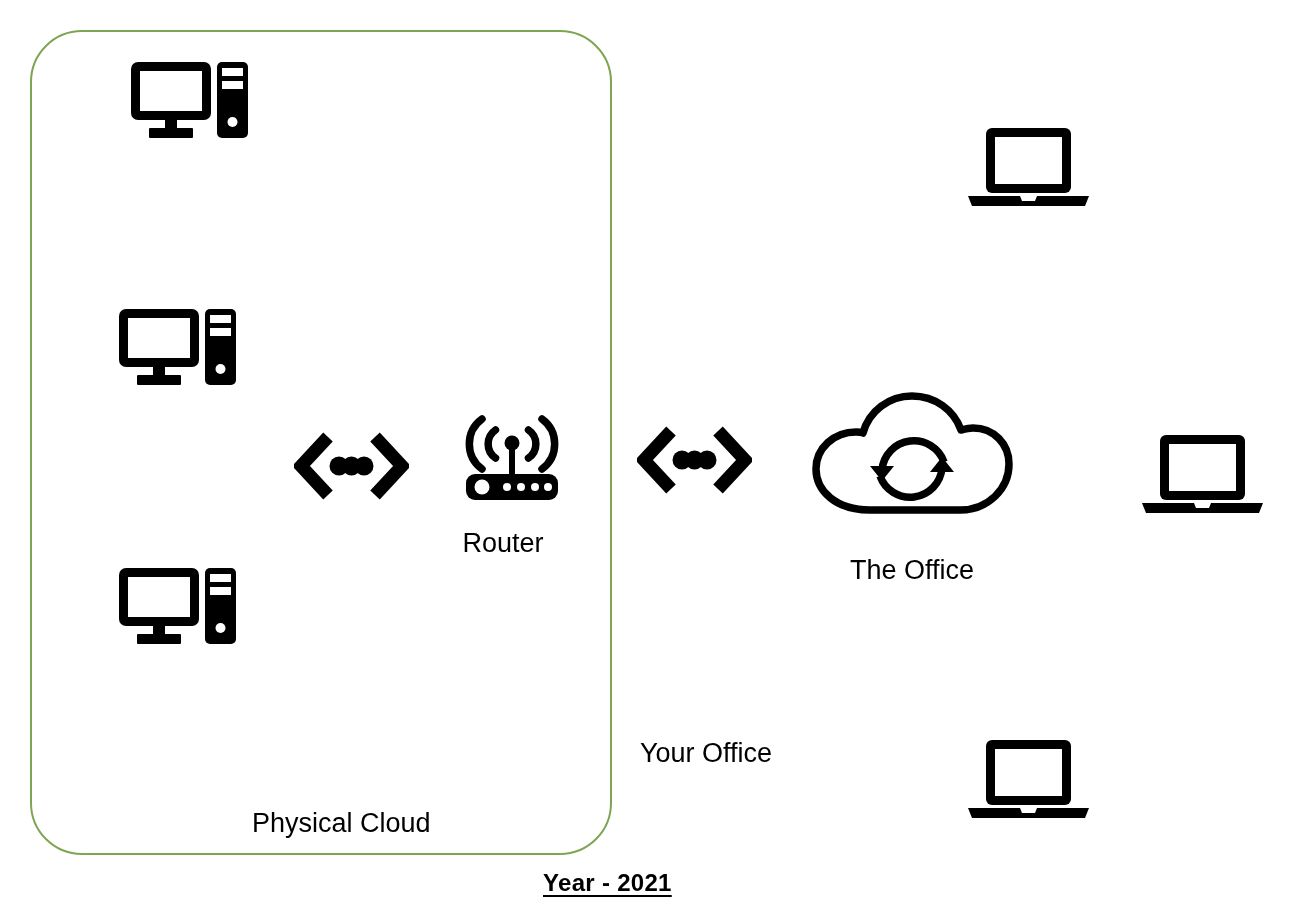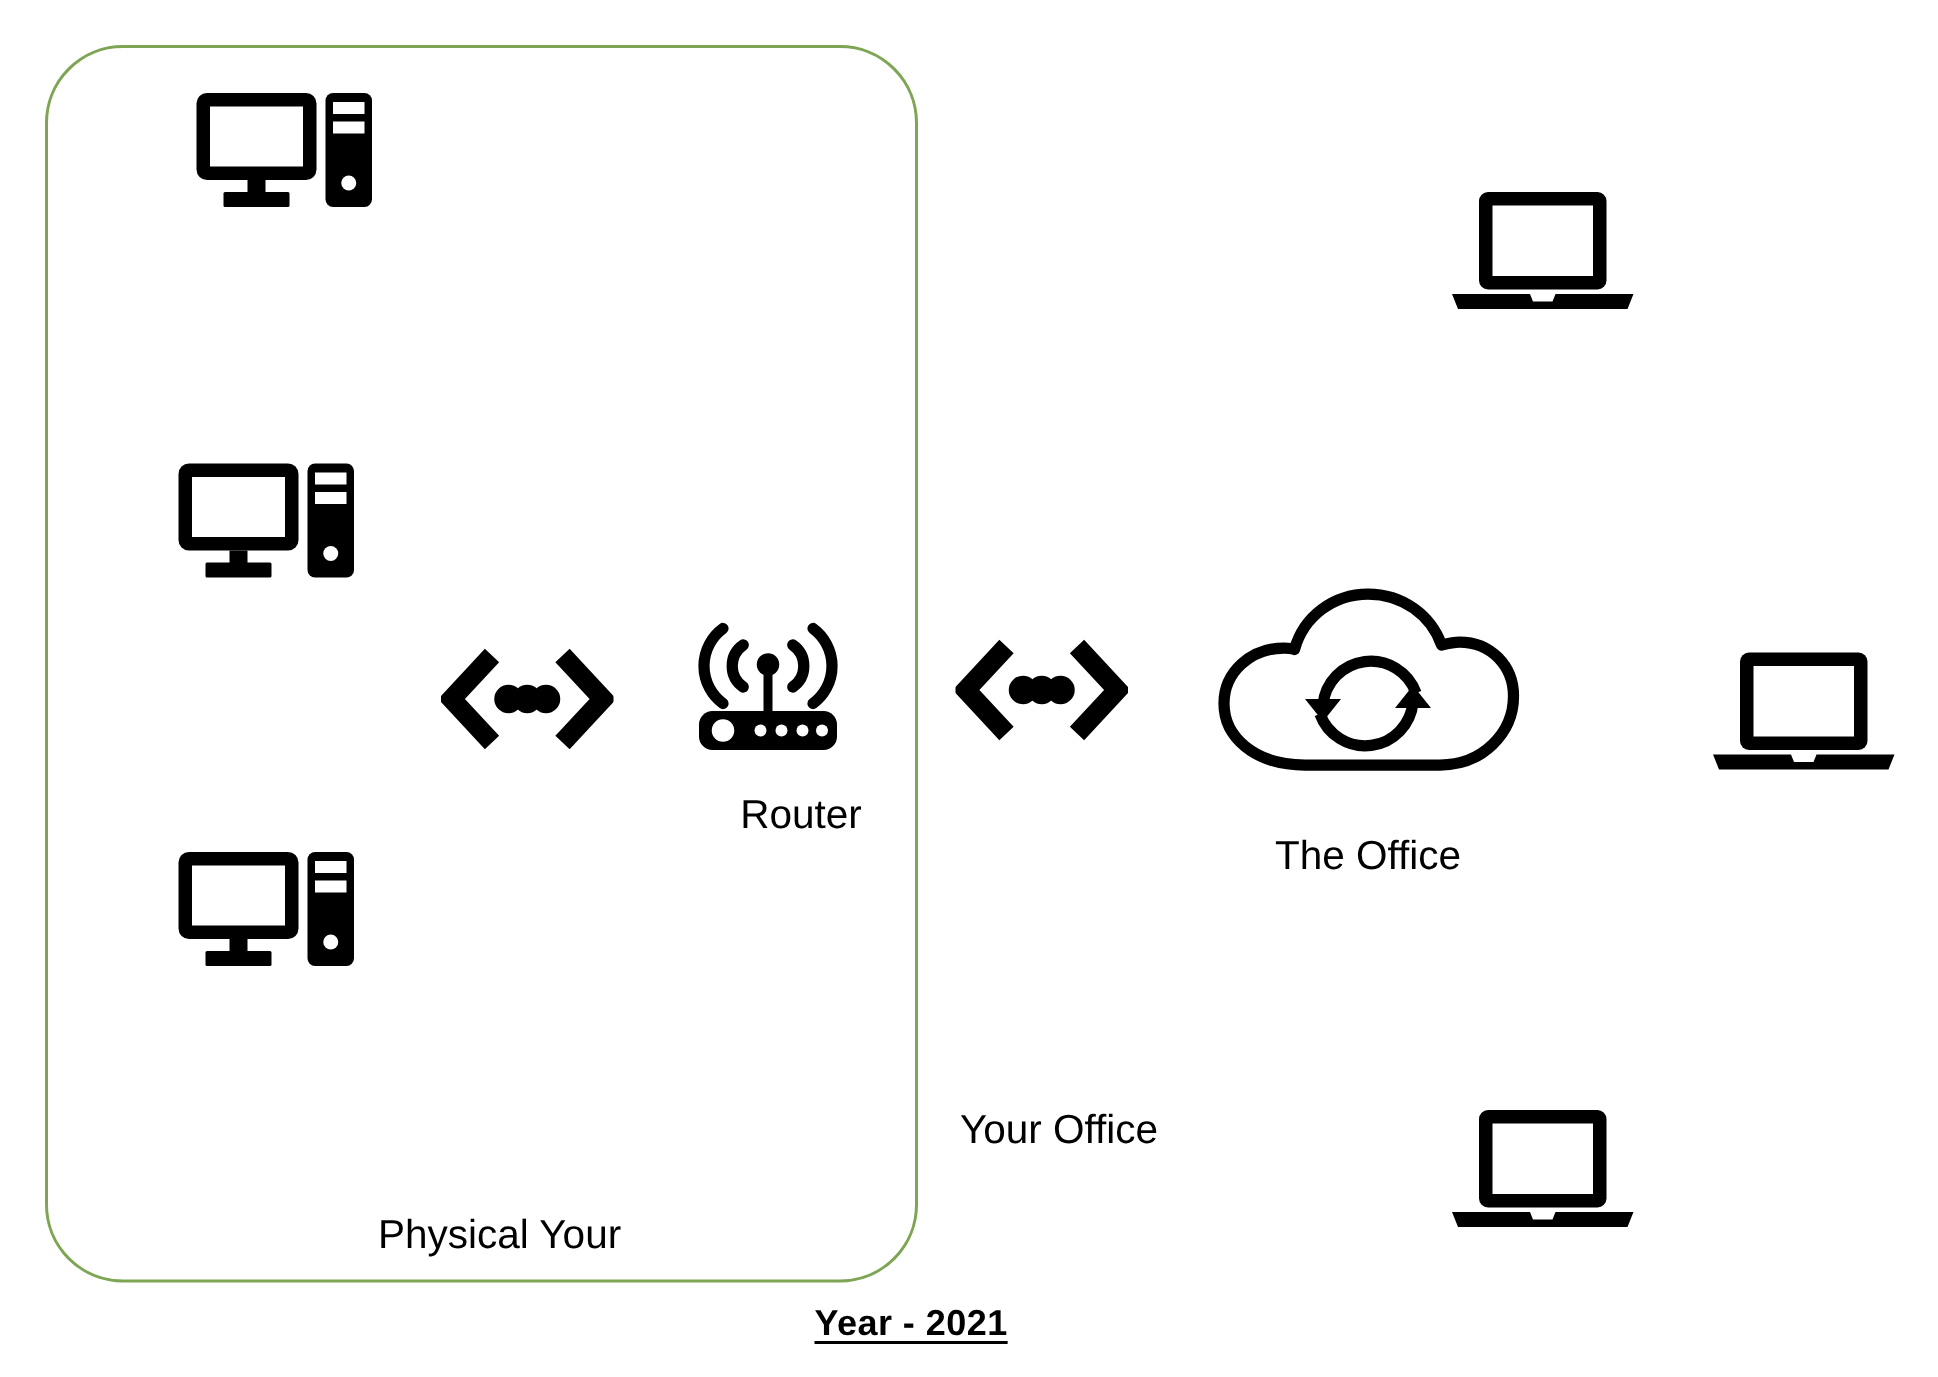--- a/index.html
+++ b/index.html
@@ -141,21 +141,21 @@
       <circle cx="49" cy="47" r="7.5" fill="#000000"></circle>
 
       <rect x="3" y="78" width="92" height="26" rx="9" ry="9" fill="#000000"></rect>
       <circle cx="19" cy="91" r="7.5" fill="#ffffff"></circle>
       <circle cx="44" cy="91" r="4" fill="#ffffff"></circle>
       <circle cx="58" cy="91" r="4" fill="#ffffff"></circle>
       <circle cx="72" cy="91" r="4" fill="#ffffff"></circle>
       <circle cx="85" cy="91" r="4" fill="#ffffff"></circle>
     </svg>
   </div>
-  <div class="abs label" style="left:485px; top:528px; width:98px; text-align:center;">Router</div>
+  <div class="abs label" style="left:454px; top:528px; width:98px; text-align:center;">Router</div>
 
   <div class="abs icon-wrap" style="left:637px; top:424px; width:115px; height:72px;">
     <svg viewBox="0 0 115 72" width="115" height="72" aria-hidden="true">
       <g fill="none" stroke="#000000" stroke-width="13" stroke-linecap="butt" stroke-linejoin="miter">
         <polyline points="34,7 7,36 34,65"></polyline>
         <polyline points="81,7 108,36 81,65"></polyline>
       </g>
       <g fill="#000000">
         <circle cx="45" cy="36" r="9.5"></circle>
         <circle cx="57.5" cy="36" r="9.5"></circle>
@@ -215,17 +215,17 @@
       <g fill="#000000">
         <rect x="20" y="3" width="85" height="65" rx="6" ry="6"></rect>
         <rect x="29" y="12" width="67" height="47" fill="#ffffff"></rect>
         <path d="M2,71 L54,71 L56,76 L69,76 L71,71 L123,71 L119,81 L6,81 Z"></path>
       </g>
     </svg>
   </div>
 
   <div class="abs label" style="left:640px; top:738px;text-align:right;">Your Office</div>
 
-  <div class="abs label" style="left:252px; top:808px;">Physical Your</div>
+  <div class="abs label" style="left:252px; top:808px;">Physical Cloud</div>
 
   <div class="abs" id="year-label" style="left:543px; top:869px;">Year - 2021</div>
 
 </div>
 
 </body></html>

